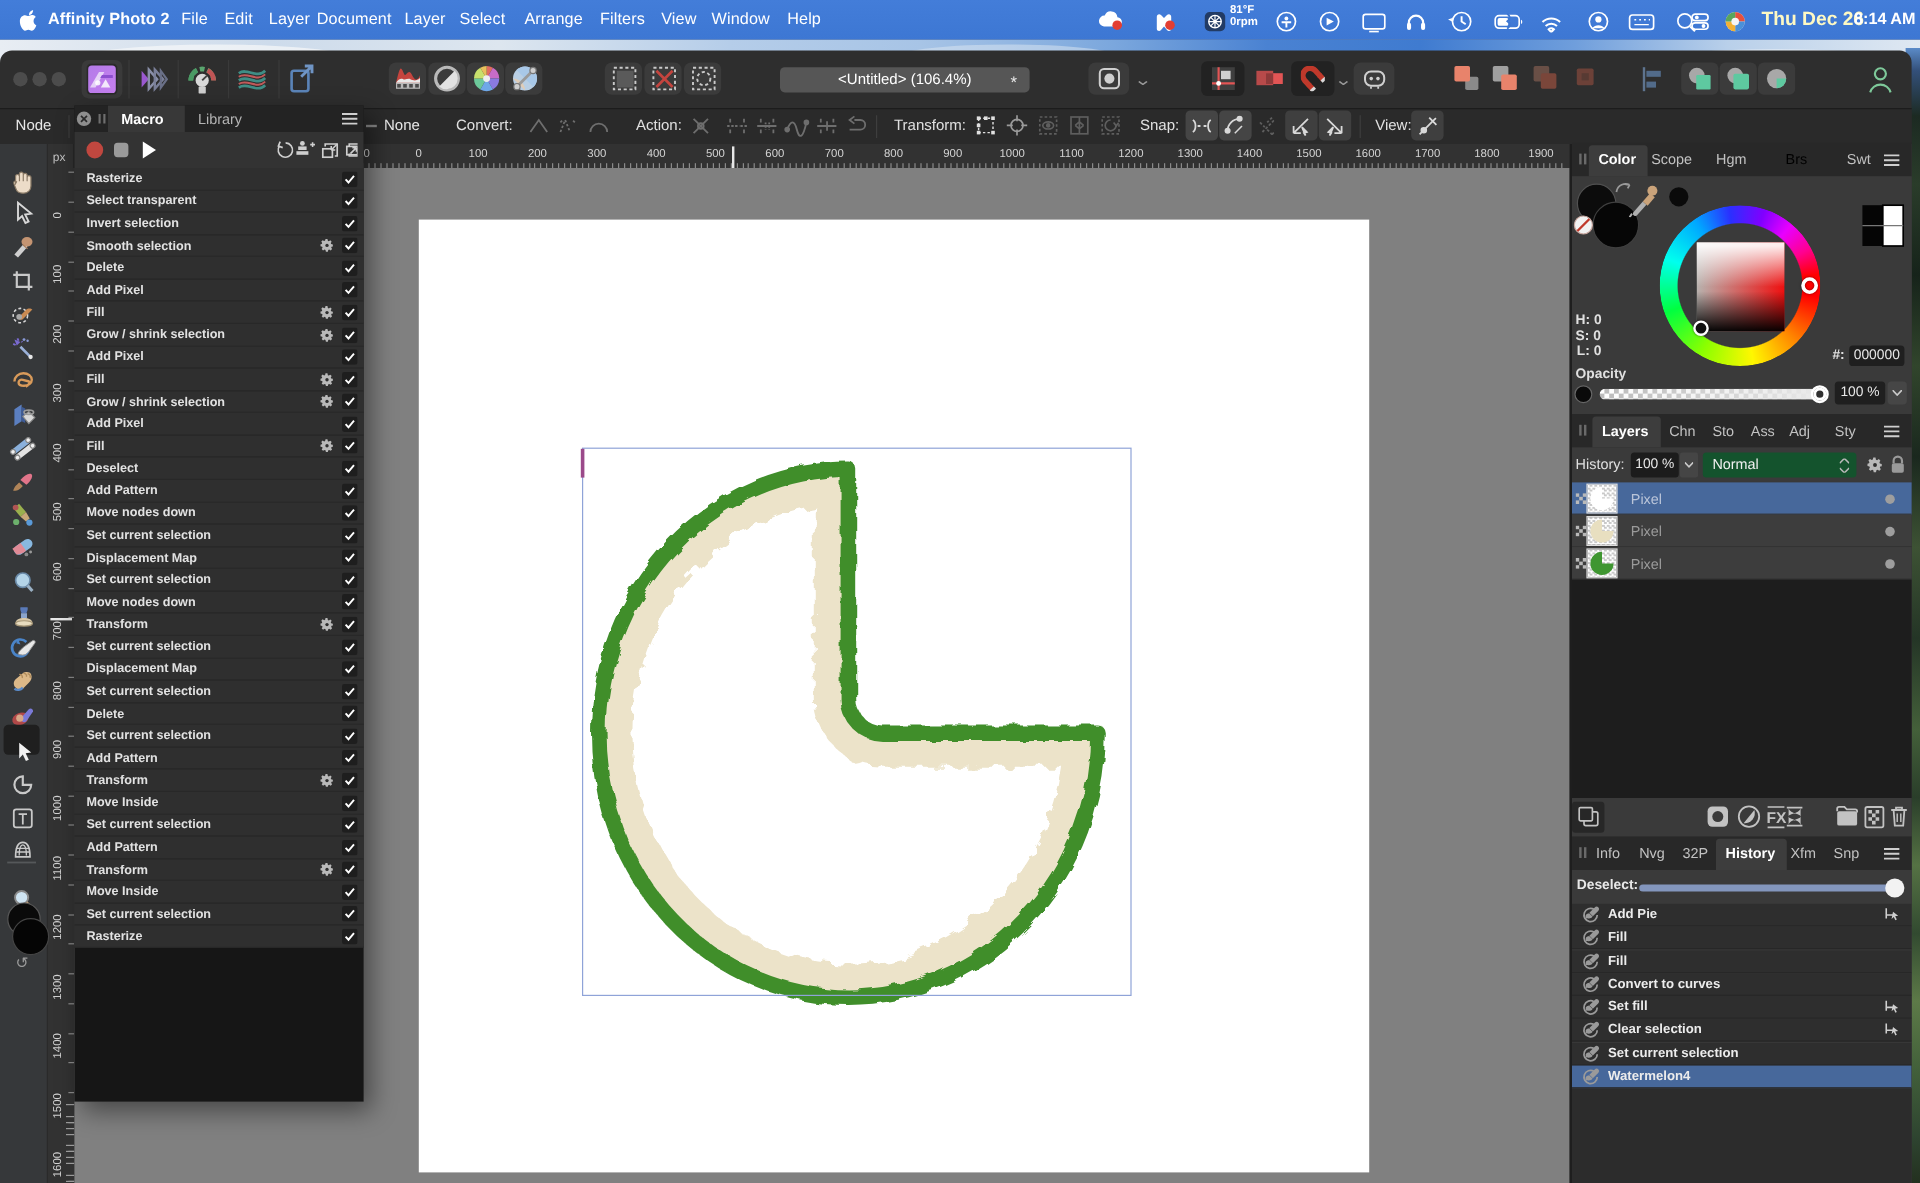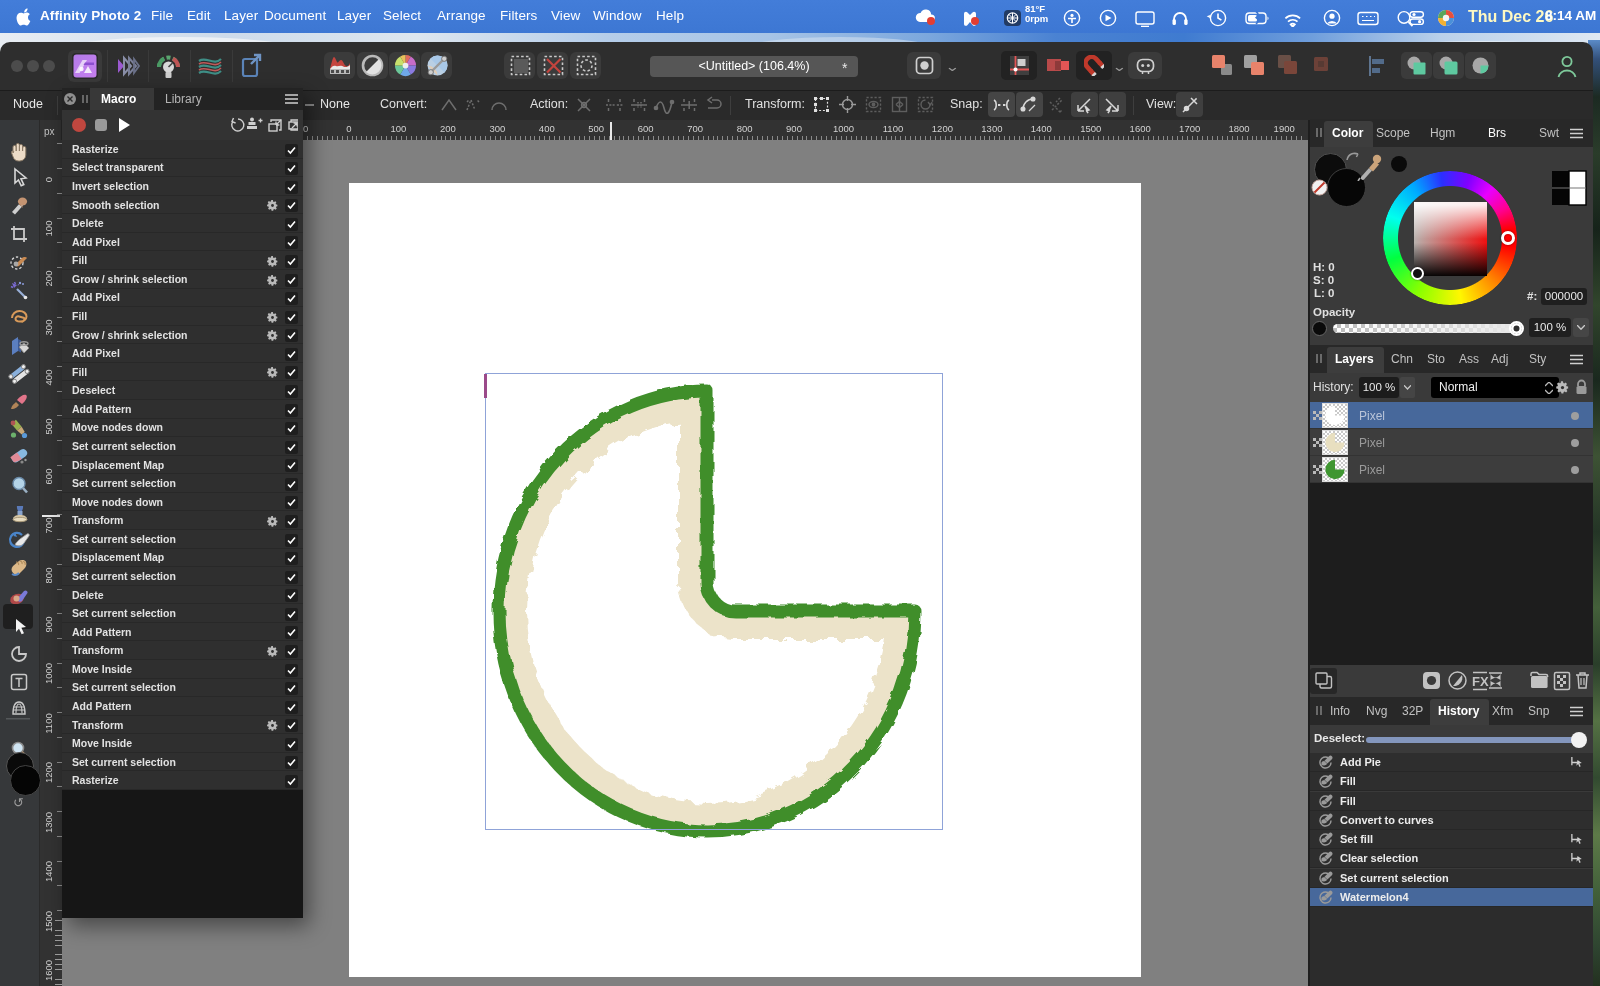--- a/index.html
+++ b/index.html
@@ -1091,21 +1091,21 @@
         <path d="M3 6.5l2.4 2.6L10 3.6" stroke="#fff" stroke-width="1.6" fill="none"></path>
       </svg></div>
   </div>
 <div class="abs " style="left:1308px;top:120px;width:2px;height:866px;background:#1e1e1e;"></div>
 <div class="abs " style="left:1310px;top:120px;width:283px;height:866px;background:#3a3a3a;"></div>
 <div class="abs " style="left:1310px;top:119px;width:283px;height:28px;background:#282828;"></div>
 <div class="abs " style="left:1324px;top:121px;width:49px;height:26px;background:#3d3d3d;border-radius:3px 3px 0 0;"></div>
 <div class="abs" style="left:1332px;top:126px;font-size:12px;font-weight:700;color:#fff">Color</div>
 <div class="abs" style="left:1376px;top:126px;font-size:12px;color:#c2c2c2">Scope</div>
 <div class="abs" style="left:1430px;top:126px;font-size:12px;color:#c2c2c2">Hgm</div>
-<div class="abs" style="left:1488px;top:126px;font-size:12px;color:#ffffff">Brs</div>
+<div class="abs" style="left:1488px;top:126px;font-size:12px;color:#000000">Brs</div>
 <div class="abs" style="left:1539px;top:126px;font-size:12px;color:#c2c2c2">Swt</div>
 <svg class="abs" style="left:1570px;top:128px" width="13" height="11" viewBox="0 0 13 11" stroke="#cfcfcf" stroke-width="1.6">
     <path d="M0 1.5h13M0 5.5h13M0 9.5h13"></path>
   </svg>
 <div class="abs" style="left:1316px;top:128px;width:2px;height:9px;background:#6a6a6a"></div>
 <div class="abs" style="left:1320px;top:128px;width:2px;height:9px;background:#6a6a6a"></div>
 <div class="abs " style="left:1310px;top:147px;width:283px;height:198px;background:#3a3a3a;"></div>
 <div class="abs " style="left:1314px;top:153px;width:33px;height:33px;background:#0c0c0c;border-radius:50%;border:1px solid #505050;box-sizing:border-box;"></div>
 <div class="abs " style="left:1327px;top:168px;width:39px;height:39px;background:#060606;border-radius:50%;border:1px solid #3f3f3f;box-sizing:border-box;"></div>
 <svg class="abs" style="left:1345px;top:150px" width="18" height="14" viewBox="0 0 18 14" fill="none" stroke="#9a9a9a" stroke-width="1.5">
@@ -1162,21 +1162,21 @@
 <div class="abs" style="left:1316px;top:354px;width:2px;height:9px;background:#6a6a6a"></div>
 <div class="abs" style="left:1320px;top:354px;width:2px;height:9px;background:#6a6a6a"></div>
 <div class="abs " style="left:1310px;top:373px;width:283px;height:28px;background:#3a3a3a;"></div>
 <div class="abs " style="left:1313px;top:380px;font-size:12px;color:#e0e0e0">History:</div>
 <div class="abs " style="left:1359px;top:377px;width:40px;height:21px;background:#1c1c1c;border-radius:3px;">
     <div style="font-size:11.5px;color:#e8e8e8;text-align:center;line-height:21px">100 %</div>
   </div>
 <div class="abs " style="left:1400px;top:377px;width:15px;height:21px;background:#454545;border-radius:2px;"><svg width="7" height="5" viewBox="0 0 8 5" style="margin:8px 4px">
       <path d="M0 0l4 4.2L8 0" fill="none" stroke="#c9c9c9" stroke-width="1.5"></path>
     </svg></div>
-<div class="abs " style="left:1419px;top:377px;width:128px;height:21px;background:#000000;border-radius:3px;margin-left:12px;">
+<div class="abs " style="left:1419px;top:377px;width:128px;height:21px;background:#14532d;border-radius:3px;">
     <div style="font-size:12px;color:#f0f0f0;margin:3px 0 0 8px">Normal</div>
     <svg width="8" height="12" viewBox="0 0 8 12" style="position:absolute;right:6px;top:5px">
       <path d="M0 4l4-4 4 4M0 8l4 4 4-4" fill="none" stroke="#b9b9b9" stroke-width="1.3"></path>
     </svg>
   </div>
 <svg class="abs" style="left:1555px;top:380px" width="15" height="15" viewBox="0 0 24 24" fill="#b9b9b9">
     <path d="M12 8a4 4 0 100 8 4 4 0 000-8zm9 5.5v-3l-2.6-.6a6.7 6.7 0 00-.6-1.5l1.4-2.2-2.1-2.1-2.3 1.4c-.5-.3-1-.5-1.5-.6L12.7 2h-3l-.6 2.6c-.5.1-1 .3-1.5.6L5.3 3.9 3.2 6l1.4 2.3c-.3.5-.5 1-.6 1.5L2 10.4v3l2.6.6c.1.5.3 1 .6 1.5l-1.4 2.2 2.1 2.1 2.3-1.4c.5.3 1 .5 1.5.6l.6 2.6h3l.6-2.6c.5-.1 1-.3 1.5-.6l2.3 1.4 2.1-2.1-1.4-2.3c.3-.5.5-1 .6-1.5l2.6-.5z"></path>
     <circle cx="12" cy="12" r="2.6" fill="#2f2f2f"></circle>
   </svg>
 <svg class="abs" style="left:1575px;top:379px" width="13" height="16" viewBox="0 0 13 16">

